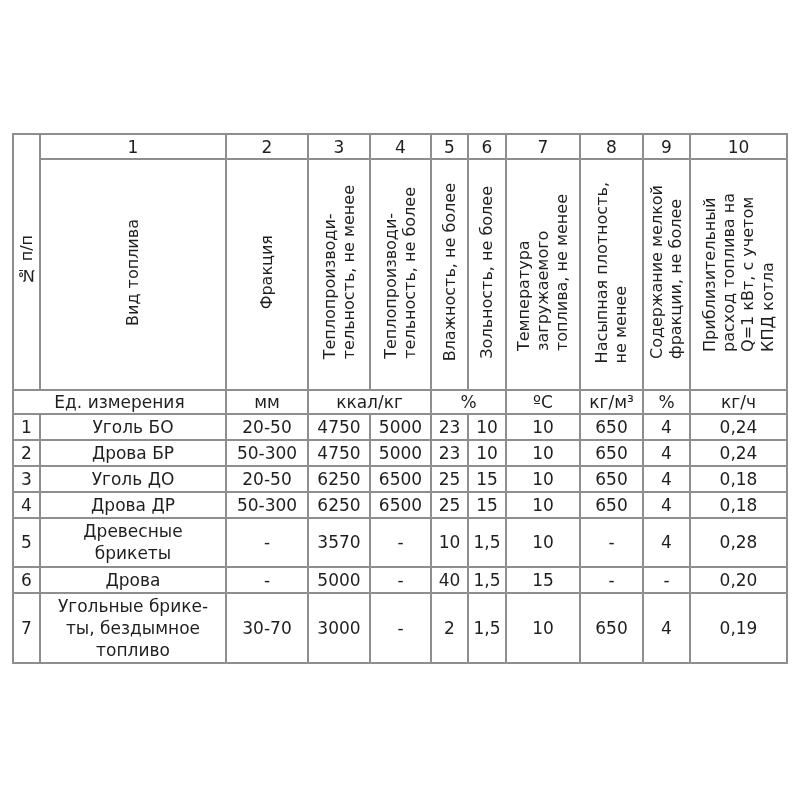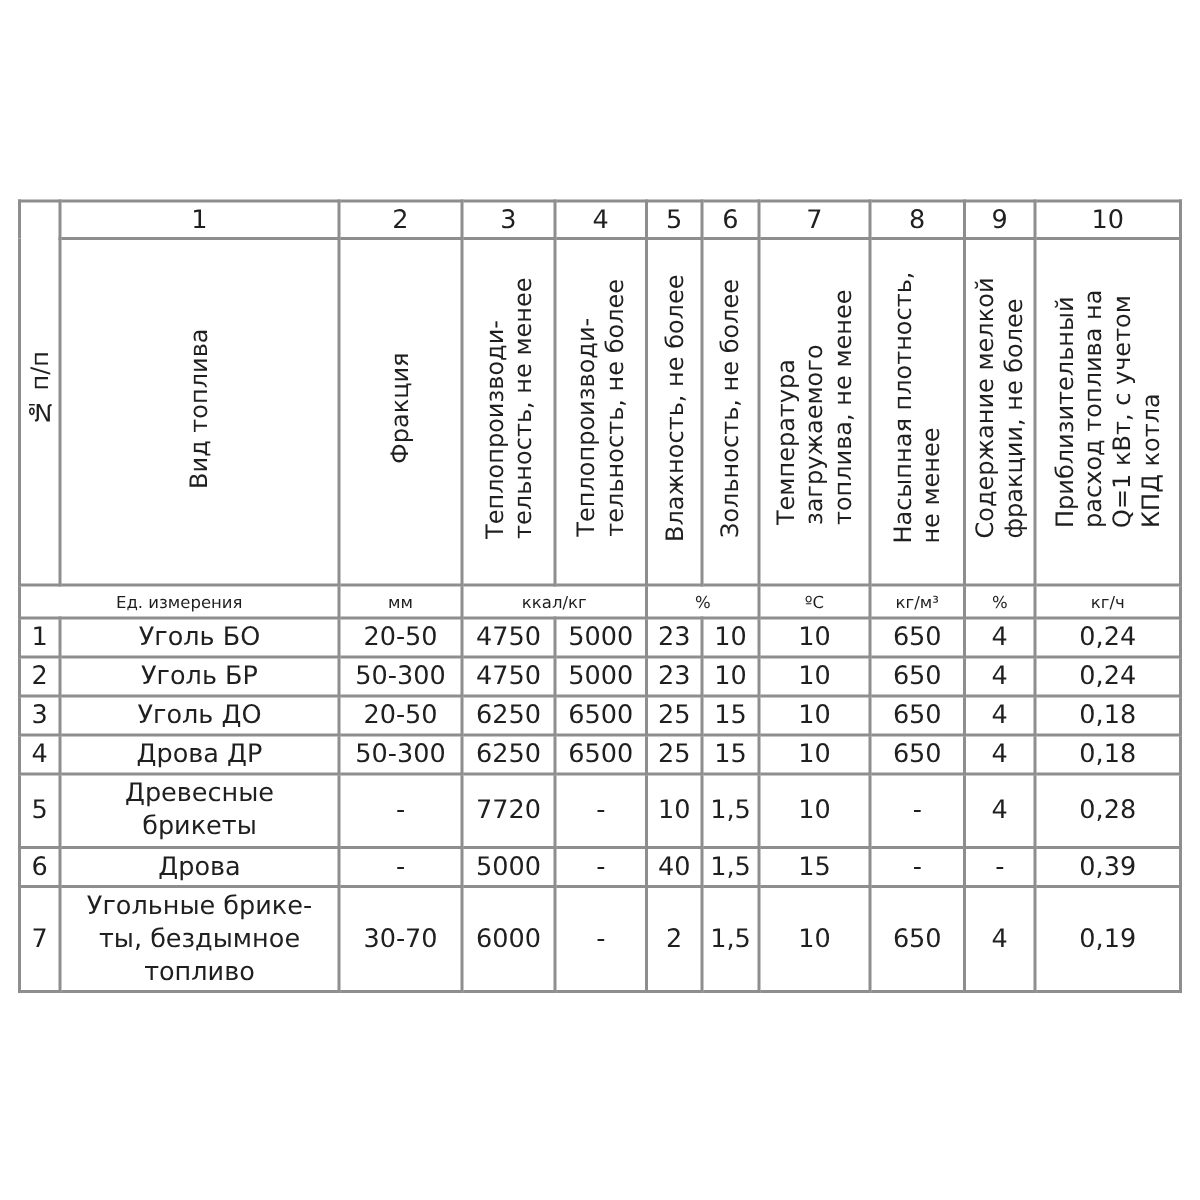--- a/index.html
+++ b/index.html
@@ -30,21 +30,21 @@
     white-space:pre-line;
     font-size:16px;
     line-height:1.2;
     text-align:left;
     max-height:215px;
   }
   td.fuel {
     text-align:left; padding-left:7px; padding-right:4px;
     white-space:pre-line; line-height:1.3;
   }
-  tr.units-row td { font-size:11px; }
+  tr.units-row td { font-size:17px; }
   tr.num-row td { font-size:17px; }
 </style>
 </head>
 <body>
 
 <div class="page">
   <table class="spec">
     <colgroup>
       <col style="width:27px">
         <col style="width:186px">
@@ -116,21 +116,21 @@
       <td>23</td>
       <td>10</td>
       <td>10</td>
       <td>650</td>
       <td>4</td>
       <td>0,24</td>
     </tr>
 
     <tr class="r-sm">
       <td>2</td>
-      <td class="fuel">Уголь БР</td>
+      <td class="fuel">Дрова БР</td>
       <td>50-300</td>
       <td>4750</td>
       <td>5000</td>
       <td>23</td>
       <td>10</td>
       <td>10</td>
       <td>650</td>
       <td>4</td>
       <td>0,24</td>
     </tr>
@@ -161,51 +161,51 @@
       <td>650</td>
       <td>4</td>
       <td>0,18</td>
     </tr>
 
     <tr class="r-md">
       <td>5</td>
       <td class="fuel">Древесные
 брикеты</td>
       <td>-</td>
-      <td>7720</td>
+      <td>3570</td>
       <td>-</td>
       <td>10</td>
       <td>1,5</td>
       <td>10</td>
       <td>-</td>
       <td>4</td>
       <td>0,28</td>
     </tr>
 
     <tr class="r-sm">
       <td>6</td>
       <td class="fuel">Дрова</td>
       <td>-</td>
       <td>5000</td>
       <td>-</td>
       <td>40</td>
       <td>1,5</td>
       <td>15</td>
       <td>-</td>
       <td>-</td>
-      <td>0,39</td>
+      <td>0,20</td>
     </tr>
 
     <tr class="r-lg">
       <td>7</td>
       <td class="fuel">Угольные брике-
 ты, бездымное
 топливо</td>
       <td>30-70</td>
-      <td>6000</td>
+      <td>3000</td>
       <td>-</td>
       <td>2</td>
       <td>1,5</td>
       <td>10</td>
       <td>650</td>
       <td>4</td>
       <td>0,19</td>
     </tr>
   </tbody>
     </table>

